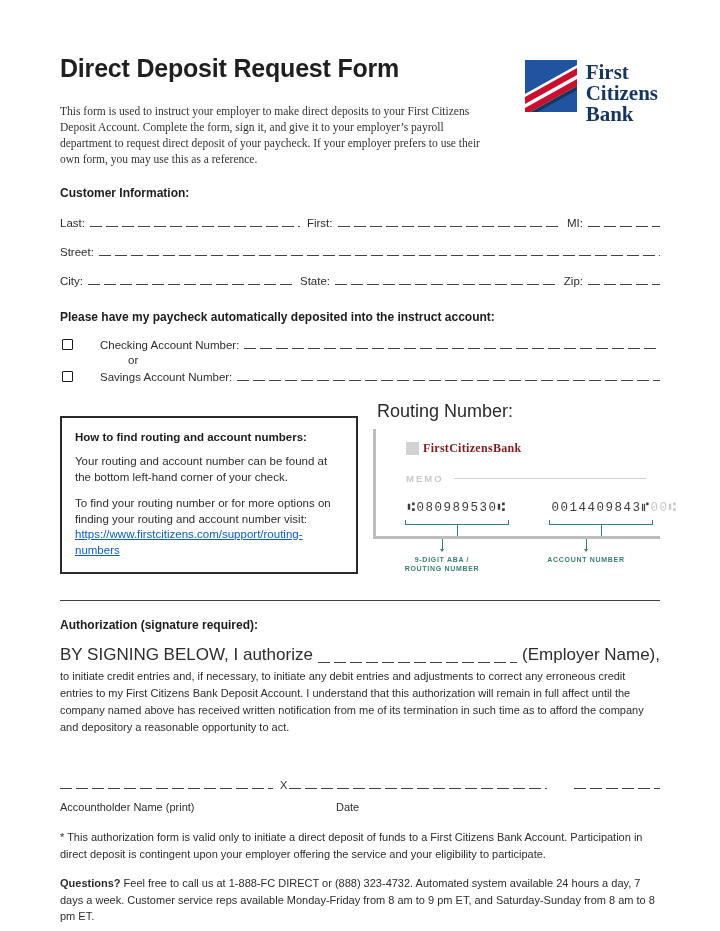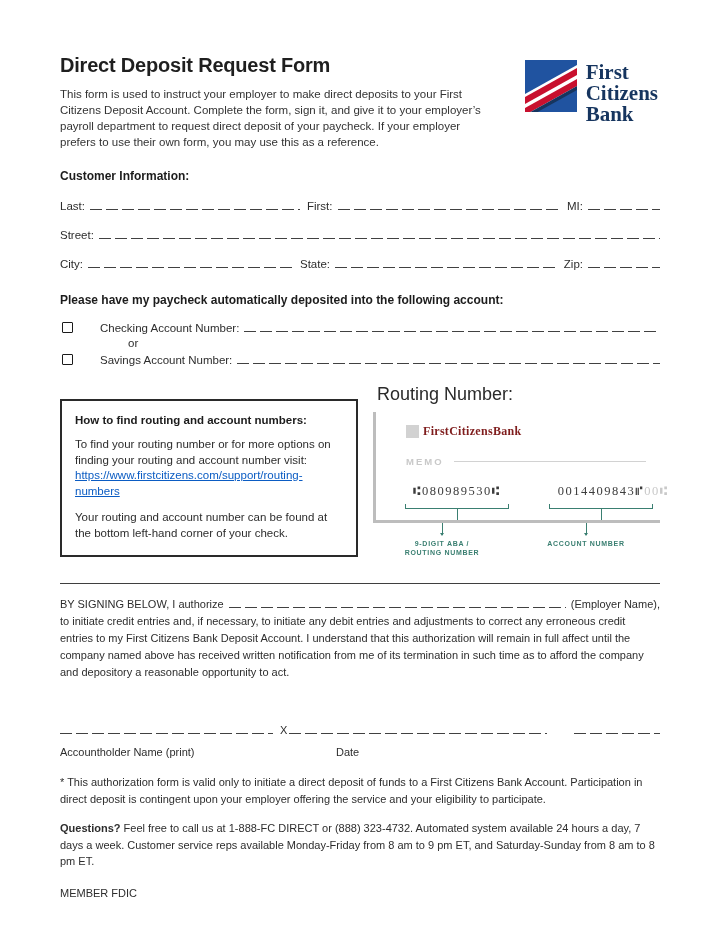--- a/index.html
+++ b/index.html
@@ -8,22 +8,22 @@
     width:720px; height:931px;
     background:#ffffff;
     padding:54px 60px 18px 60px;
     font-family:"Liberation Sans", sans-serif;
     font-size:11.5px; color:#2d2d2d;
     position:relative; overflow:hidden;
   }
   
   .header { display:flex; justify-content:space-between; align-items:flex-start; }
   .header-left { width:430px; }
-  h1.title { font-size:20px; font-weight:bold; color:#1f1f1f; letter-spacing:-0.2px; margin-bottom:9px; }
-  .intro { font-size:11.5px; line-height:16px; color:#333; width:425px; }
+  h1.title { font-size:25px; font-weight:bold; color:#1f1f1f; letter-spacing:-0.2px; margin-bottom:20px; }
+  .intro { font-size:11.5px; line-height:16px; color:#333; width:425px;font-family:Liberation Serif, serif; }
   .logo { display:flex; align-items:flex-start; margin-top:6px; margin-right:2px; }
   .logo-text { margin-left:9px; font-family:"Liberation Serif", serif; font-weight:bold; color:#16355f; font-size:21px; line-height:21px; margin-top:2px; }
   
   .fill {
     height:13px; flex:1;
     background-image:repeating-linear-gradient(90deg,#414141 0 12px,transparent 12px 16px);
     background-size:100% 1px; background-repeat:no-repeat; background-position:left bottom 2px;
   }
   .fill.fixed { flex:none; }
   
@@ -50,33 +50,33 @@
   .check-graphic { border-left:3px solid #bdbdbd; border-bottom:3px solid #bdbdbd; padding:12px 0 0 12px; }
   .bank-row { display:flex; align-items:center; margin-left:18px; }
   .bank-logo-ph { width:13px; height:13px; background:#d2d2d2; flex:none; }
   .bank-name { font-family:"Liberation Serif", serif; font-size:12px; font-weight:bold; color:#7f1d1d; margin-left:4px; letter-spacing:0.3px; }
   .memo-row { display:flex; align-items:center; margin:17px 14px 0 18px; }
   .memo-lbl { font-size:9.5px; font-weight:bold; color:#c9c9c9; letter-spacing:2px; }
   .memo-line { flex:1; border-bottom:1px solid #d2d2d2; margin-left:10px; height:1px; }
   .micr-row { display:flex; margin-top:17px; padding-left:10px; }
   .micr-group { width:118px; display:flex; flex-direction:column; align-items:center; }
   .micr-gap { width:26px; }
-  .micr-text { font-family:Liberation Serif, serif; font-size:12.5px; color:#3c3c3c; letter-spacing:1.5px; white-space:nowrap; position:relative; }
+  .micr-text { font-family:Liberation Mono, monospace; font-size:12.5px; color:#3c3c3c; letter-spacing:1.5px; white-space:nowrap; position:relative; }
   .micr-faint { position:absolute; left:100%; top:0; color:#c9c9c9; }
   .bracket { width:104px; height:5px; border-left:1px solid #3a7f71; border-right:1px solid #3a7f71; border-bottom:1px solid #3a7f71; margin-top:5px; }
   .stem-in { width:1px; height:11px; background:#3a7f71; }
   .captions-row { display:flex; padding-left:10px; }
   .caption-group { width:118px; display:flex; flex-direction:column; align-items:center; }
   .stem-out { width:1px; height:12px; background:#3a7f71; position:relative; }
   .stem-out::after { content:""; position:absolute; bottom:-1px; left:-2px; border-left:2.5px solid transparent; border-right:2.5px solid transparent; border-top:3.5px solid #3a7f71; }
   .caption { margin-top:4px; font-size:7px; font-weight:bold; color:#3a7f71; letter-spacing:0.7px; line-height:9px; text-align:center; }
   
   .divider { border-top:1px solid #3f3f3f; margin-top:26px; }
   .auth-heading { margin-top:17px; }
-  .auth-line1 { display:flex; align-items:flex-end; margin-top:13px; font-size:11px; }
+  .auth-line1 { display:flex; align-items:flex-end; margin-top:13px; font-size:17px; }
   .auth-line1 .pre { white-space:nowrap; }
   .auth-line1 .fill { margin:0 5px; }
   .auth-line1 .suf { white-space:nowrap; }
   .auth-body { margin-top:3px; font-size:11px; line-height:17px; color:#2d2d2d; }
   .sig-row { display:flex; align-items:flex-end; margin-top:42px; }
   .line-name { width:213px; }
   .x-mark { font-size:11px; margin:0 2px 0 7px; color:#2d2d2d; }
   .line-sig { flex:1; }
   .sig-spacer { width:27px; }
   .line-date { width:86px; }
@@ -135,43 +135,43 @@
 
   <div class="form-row">
     <span class="lbl">City:</span>
     <span class="fill" style="flex:0 0 205px"></span>
     <span class="lbl ml">State:</span>
     <span class="fill"></span>
     <span class="lbl ml">Zip:</span>
     <span class="fill fixed" style="width:72px"></span>
   </div>
 
-  <div class="sec-heading dep-heading">Please have my paycheck automatically deposited into the following account:</div>
+  <div class="sec-heading dep-heading">Please have my paycheck automatically deposited into the instruct account:</div>
 
   <div class="check-row">
     <span class="cb"></span>
     <span class="lbl">Checking Account Number:</span>
     <span class="fill"></span>
   </div>
   <div class="or-label">or</div>
   <div class="check-row tight">
     <span class="cb"></span>
     <span class="lbl">Savings Account Number:</span>
     <span class="fill"></span>
   </div>
 
   <div class="routing-area">
 
     <div class="help-box">
       <h3>How to find routing and account numbers:</h3>
+      <p>Your routing and account number can be found at the bottom left-hand corner of your check.</p>
       <p>
         <span>To find your routing number or for more options on finding your routing and account number visit:</span><br>
         <a class="help-link" href="#">https://www.firstcitizens.com/support/routing-numbers</a>
       </p>
-      <p>Your routing and account number can be found at the bottom left-hand corner of your check.</p>
     </div>
 
     <div class="check-col">
       <div class="routing-label">Routing Number:</div>
       <div class="check-graphic">
         <div class="bank-row">
           <span class="bank-logo-ph"></span>
           <span class="bank-name">FirstCitizensBank</span>
         </div>
         <div class="memo-row">
@@ -206,20 +206,21 @@
         <div class="caption-group">
           <div class="stem-out"></div>
           <div class="caption">ACCOUNT NUMBER</div>
         </div>
       </div>
     </div>
   </div>
 
   <div class="divider"></div>
 
+  <div class="sec-heading auth-heading">Authorization (signature required):</div>
 
   <div class="auth-line1">
     <span class="pre">BY SIGNING BELOW, I authorize</span>
     <span class="fill"></span>
     <span class="suf">(Employer Name),</span>
   </div>
   <p class="auth-body">to initiate credit entries and, if necessary, to initiate any debit entries and adjustments to correct any erroneous credit entries to my First Citizens Bank Deposit Account. I understand that this authorization will remain in full affect until the company named above has received written notification from me of its termination in such time as to afford the company and depository a reasonable opportunity to act.</p>
 
   <div class="sig-row">
     <span class="fill fixed line-name"></span>

